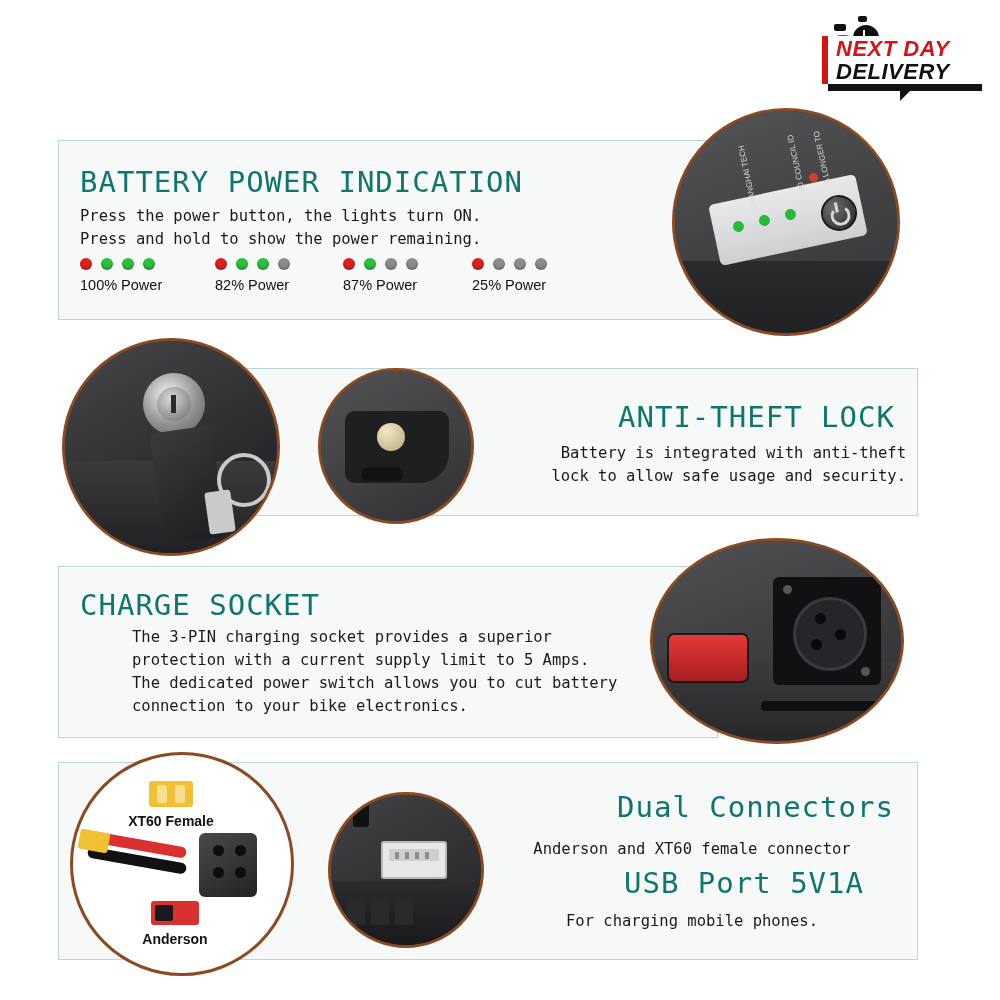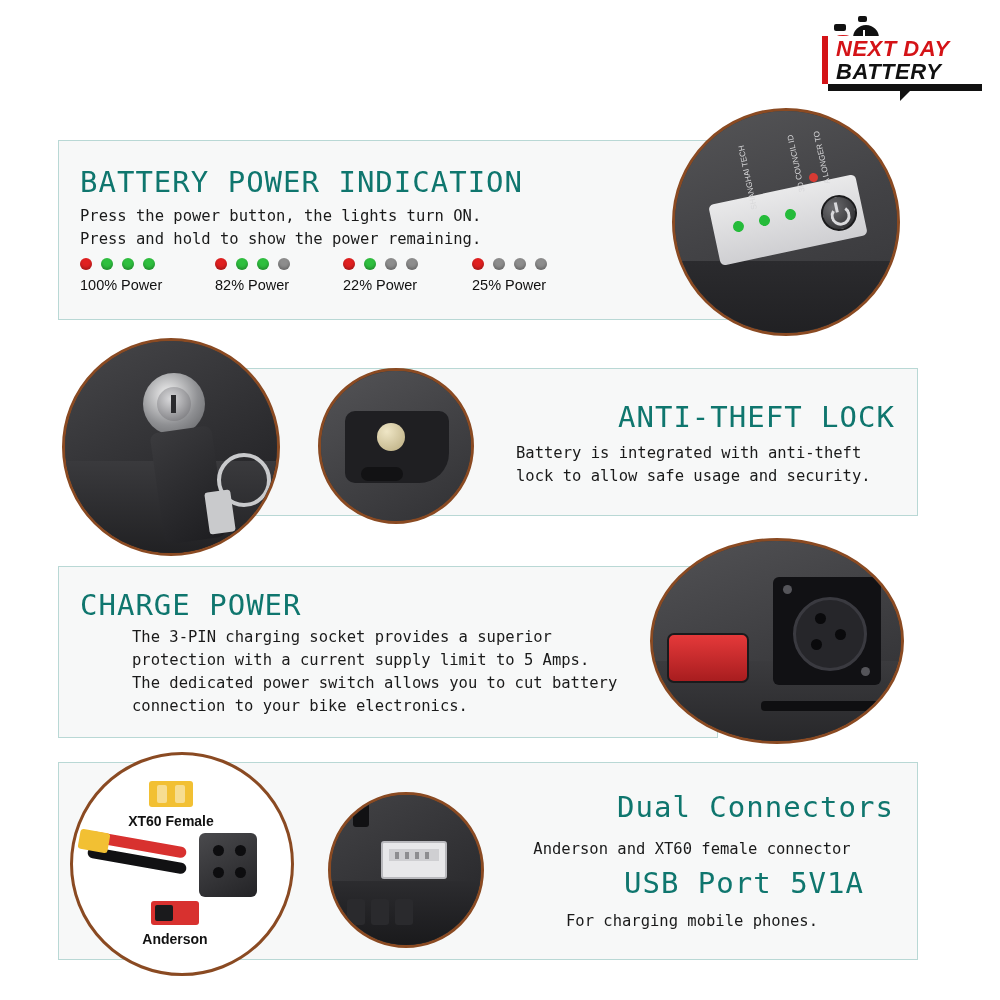--- a/index.html
+++ b/index.html
@@ -268,21 +268,21 @@
   <div class="stopwatch sw1">
     <div class="sw-hand" style="left:17px;top:8px;width:3px;height:13px;"></div>
   </div>
   <div class="sw-cap" style="left:52px;top:10px;width:12px;height:7px;"></div>
   <div class="stopwatch sw2">
     <div class="sw-hand" style="left:10px;top:5px;width:2px;height:8px;background:#fff;"></div>
   </div>
   <div class="sw-cap" style="left:76px;top:2px;width:9px;height:6px;"></div>
   <div class="logo-box"></div>
   <div class="logo-next">NEXT DAY</div>
-  <div class="logo-delivery">BATTERY</div>
+  <div class="logo-delivery">DELIVERY</div>
   <div class="logo-underline"></div>
   <div class="logo-tail"></div>
 </div>
 
 <div class="panel" style="left:58px; top:140px; width:700px; height:180px;"></div>
 
 <div class="panel-title" style="left:80px; top:165px;">BATTERY POWER INDICATION</div>
 
 <div class="panel-body" style="left:80px; top:205px; width:620px;">Press the power button, the lights turn ON.
 Press and hold to show the power remaining.</div>
@@ -307,21 +307,21 @@
   <div class="led-label">82% Power</div>
 </div>
 
 <div class="led-group" style="left:343px; top:258px;">
   <div class="led-row">
     <span class="led" style="background:#e02020"></span>
     <span class="led" style="background:#2fbf3f"></span>
     <span class="led" style="background:#8d8d8d"></span>
     <span class="led" style="background:#8d8d8d"></span>
   </div>
-  <div class="led-label">22% Power</div>
+  <div class="led-label">87% Power</div>
 </div>
 
 <div class="led-group" style="left:472px; top:258px;">
   <div class="led-row">
     <span class="led" style="background:#e02020"></span>
     <span class="led" style="background:#8d8d8d"></span>
     <span class="led" style="background:#8d8d8d"></span>
     <span class="led" style="background:#8d8d8d"></span>
   </div>
   <div class="led-label">25% Power</div>
@@ -341,21 +341,21 @@
   <div class="small-led" style="left:134px;top:62px;width:9px;height:9px;background:#d63a33;transform:rotate(-12deg);"></div>
   <div class="micro-text" style="left:120px;top:42px;font-size:8px;transform:rotate(-102deg);">A LONGER TO</div>
   <div class="micro-text" style="left:92px;top:48px;font-size:8px;transform:rotate(-102deg);">3D COUNCIL ID</div>
   <div class="micro-text" style="left:40px;top:62px;font-size:8px;transform:rotate(-102deg);">SHANGHAI TECH</div>
 </div>
 
 <div class="panel" style="left:230px; top:368px; width:688px; height:148px;"></div>
 
 <div class="panel-title" style="left:618px; top:400px; text-align:right;">ANTI-THEFT LOCK</div>
 
-<div class="panel-body" style="left:516px; top:442px; width:390px; ">Battery is integrated with anti-theft
+<div class="panel-body" style="left:516px; top:442px; width:390px; text-align:right;">Battery is integrated with anti-theft
 lock to allow safe usage and security.</div>
 
 <div class="photo" style="left:62px; top:338px; width:212px; height:212px;">
   <div class="dev-body" style="left:-30px;top:-30px;width:290px;height:290px;background:linear-gradient(150deg,#4d4d50,#232326 70%);"></div>
   <div class="dev-body" style="left:-20px;top:120px;width:260px;height:140px;background:linear-gradient(180deg,#3a3a3d,#141416);"></div>
   <div class="key-barrel" style="left:78px;top:32px;width:62px;height:62px;"></div>
   <div class="key-barrel" style="left:92px;top:46px;width:34px;height:34px;background:radial-gradient(circle at 40% 35%,#d9d9db,#69696d);"></div>
   <div style="position:absolute;left:106px;top:54px;width:5px;height:18px;background:#2b2b2e;"></div>
   <div class="key-body" style="left:92px;top:88px;width:62px;height:112px;transform:rotate(-8deg);"></div>
   <div class="key-ring" style="left:152px;top:112px;width:46px;height:46px;"></div>
@@ -364,21 +364,21 @@
 
 <div class="photo" style="left:318px; top:368px; width:150px; height:150px;">
   <div class="dev-body" style="left:-20px;top:-20px;width:200px;height:200px;background:linear-gradient(150deg,#58585b,#2a2a2d);"></div>
   <div class="lock-plate" style="left:24px;top:40px;width:104px;height:72px;border-radius:10px 10px 30px 10px;"></div>
   <div class="lock-btn" style="left:56px;top:52px;width:28px;height:28px;"></div>
   <div style="position:absolute;left:40px;top:96px;width:42px;height:14px;background:#121214;border-radius:7px;"></div>
 </div>
 
 <div class="panel" style="left:58px; top:566px; width:660px; height:172px;"></div>
 
-<div class="panel-title" style="left:80px; top:588px;">CHARGE POWER</div>
+<div class="panel-title" style="left:80px; top:588px;">CHARGE SOCKET</div>
 
 <div class="panel-body" style="left:84px; top:626px; width:620px;margin-left:48px;">The 3-PIN charging socket provides a superior
 protection with a current supply limit to 5 Amps.
 The dedicated power switch allows you to cut battery
 connection to your bike electronics.</div>
 
 <div class="photo" style="left:650px; top:538px; width:248px; height:200px; border-radius:50%;">
   <div class="dev-body" style="left:-30px;top:-30px;width:320px;height:280px;background:linear-gradient(160deg,#57575a,#232326);"></div>
   <div class="dev-body" style="left:-30px;top:120px;width:320px;height:160px;background:linear-gradient(180deg,#3b3b3e,#141416);"></div>
   <div class="xlr" style="left:120px;top:36px;width:108px;height:108px;"></div>

